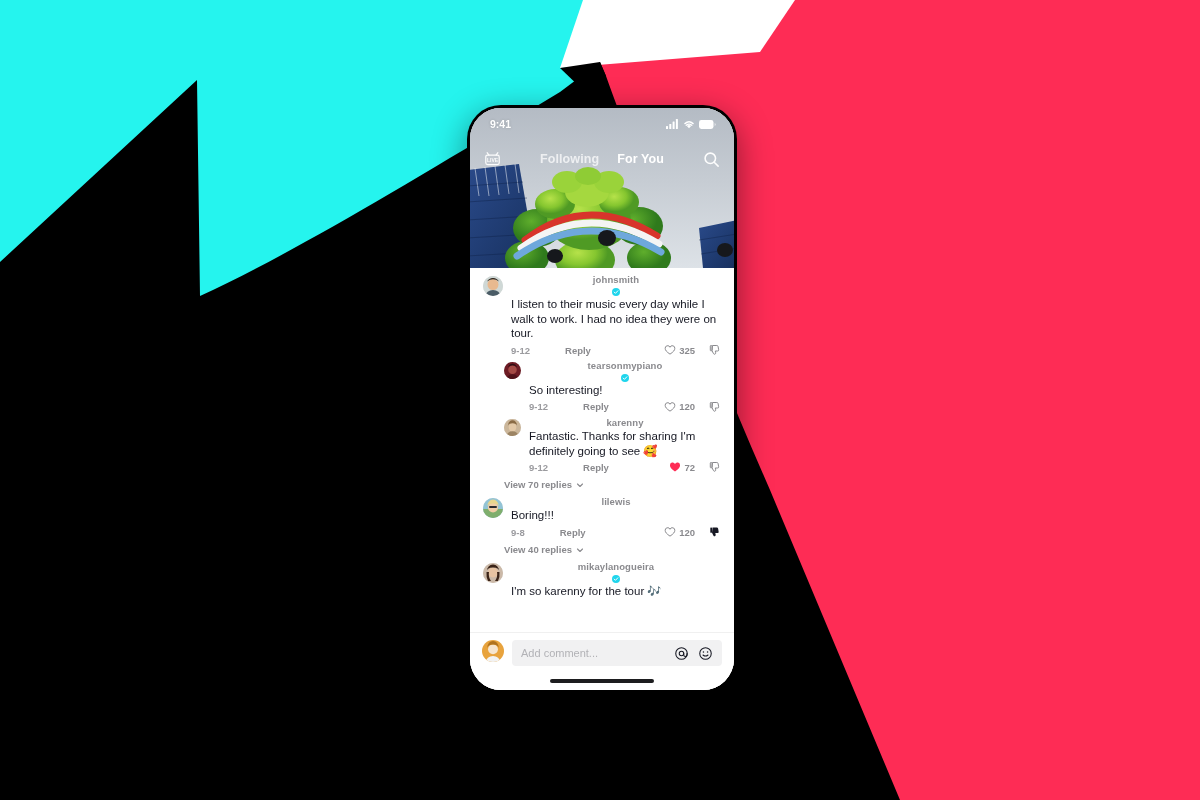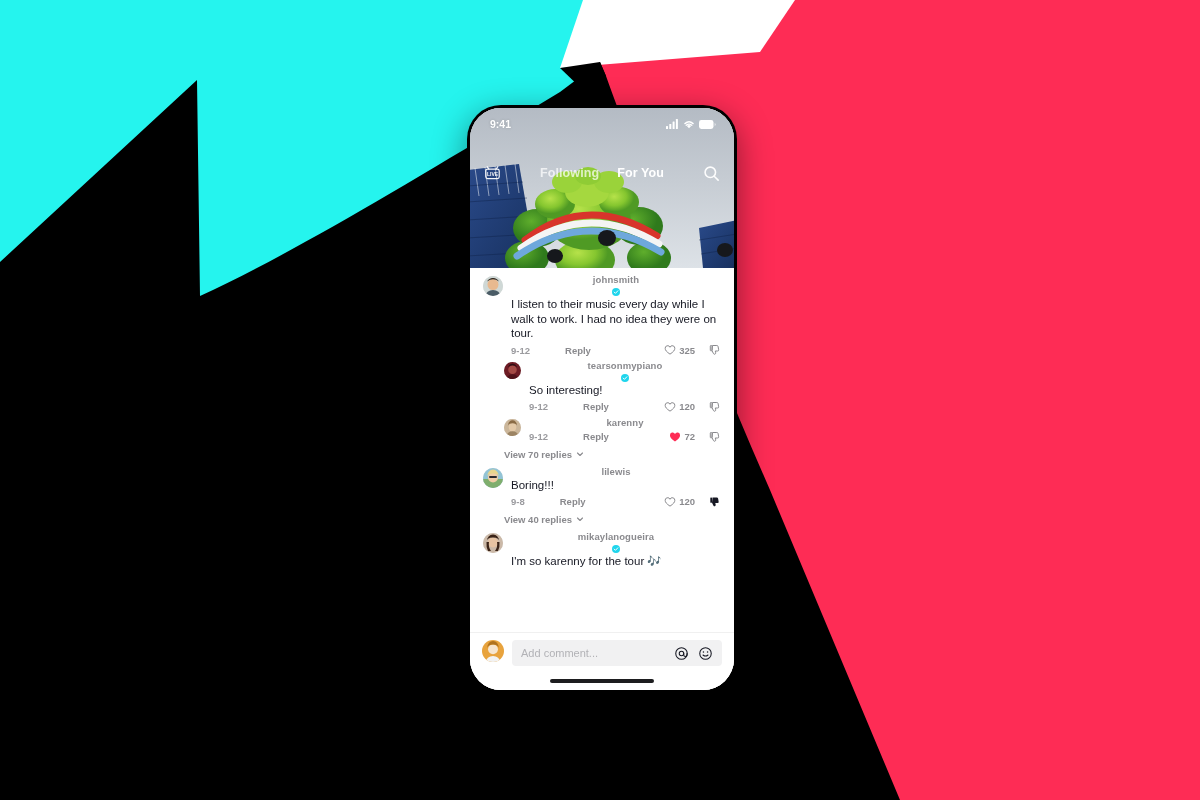--- a/index.html
+++ b/index.html
@@ -49,21 +49,21 @@
     display:flex; align-items:center; justify-content:space-between;
     padding:6px 18px 0 20px;
     color:#fff; font-size:10.5px; font-weight:bold;
     z-index:3;
     text-shadow:0 0 3px rgba(0,0,0,.18);
   }
   .status-right { display:flex; align-items:center; gap:4px; }
 
   
   .topnav {
-    position:absolute; top:49px; left:0; right:0; height:32px;
+    position:absolute; top:35px; left:0; right:0; height:32px;
     display:flex; align-items:center;
     padding:0 13px;
     z-index:3;
   }
   .live-badge { width:19px; height:19px; flex:none; opacity:.95; }
   .nav-center {
     flex:1; display:flex; align-items:center; justify-content:center; gap:18px;
   }
   .nav-tab { color:rgba(255,255,255,.72); font-size:12.5px; font-weight:600; letter-spacing:.1px; }
   .nav-tab.active { color:#fff; font-weight:bold; }
@@ -372,20 +372,21 @@
               <rect width="40" height="40" fill="#cbb69a"></rect>
               <ellipse cx="20" cy="19" r="10" rx="9" ry="11" fill="#e3c9a8"></ellipse>
               <path d="M9 16 q2 -13 11 -13 q9 0 11 13 q-2 -6 -11 -6 q-9 0 -11 6z" fill="#8a6b45"></path>
               <ellipse cx="20" cy="40" rx="14" ry="11" fill="#9c8463"></ellipse>
             </svg>
           </div>
           <div class="c-body">
             <div class="c-name-row">
               <span class="c-name">karenny</span>
             </div>
+            <div class="c-text">Fantastic. Thanks for sharing I'm definitely going to see 🥰</div>
             <div class="c-meta">
               <span>9-12</span>
               <span class="reply-btn">Reply</span>
               <span class="c-actions">
                 <span class="act">
                   <svg viewBox="0 0 24 24" fill="#FE2C55">
                     <path d="M12 20.8 C4.6 15.8 1.9 12.4 1.9 8.8 A5.3 5.3 0 0 1 12 6.1 A5.3 5.3 0 0 1 22.1 8.8 C22.1 12.4 19.4 15.8 12 20.8 Z"></path>
                   </svg>
                   <span class="act-count">72</span>
                 </span>

